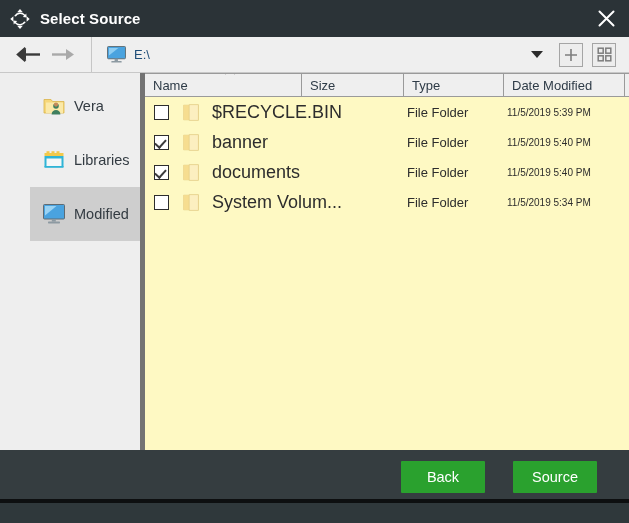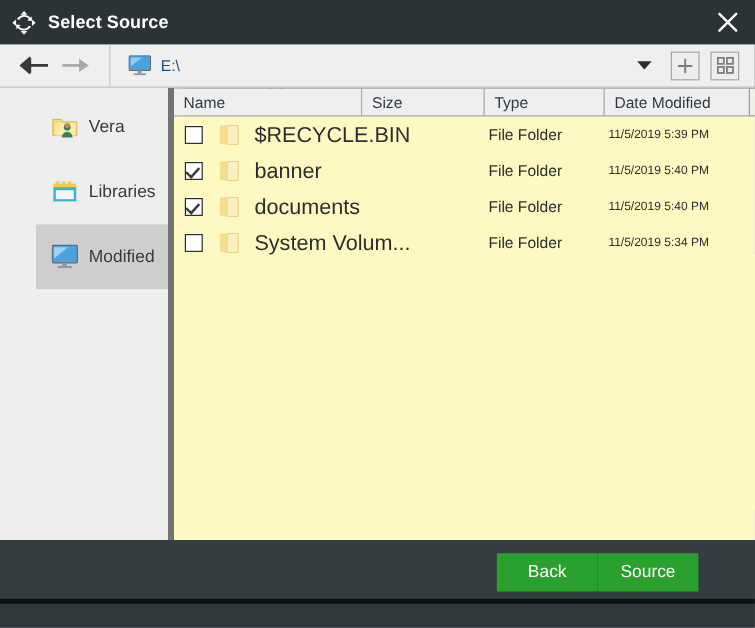--- a/index.html
+++ b/index.html
@@ -296,22 +296,22 @@
   }
 
   
   .footer {
     height: 53px;
     min-height: 53px;
     background: #353d40;
     display: flex;
     align-items: center;
     justify-content: flex-end;
-    padding-right: 47px;
-    gap: 0;
+    padding-right: 32px;
+    gap: 28px;
     box-sizing: border-box;
   }
   .gbtn {
     background: #2aa12e;
     color: #ffffff;
     border: none;
     font-family: "Liberation Sans", sans-serif;
     font-size: 14.5px;
     height: 32px;
     min-width: 84px;

